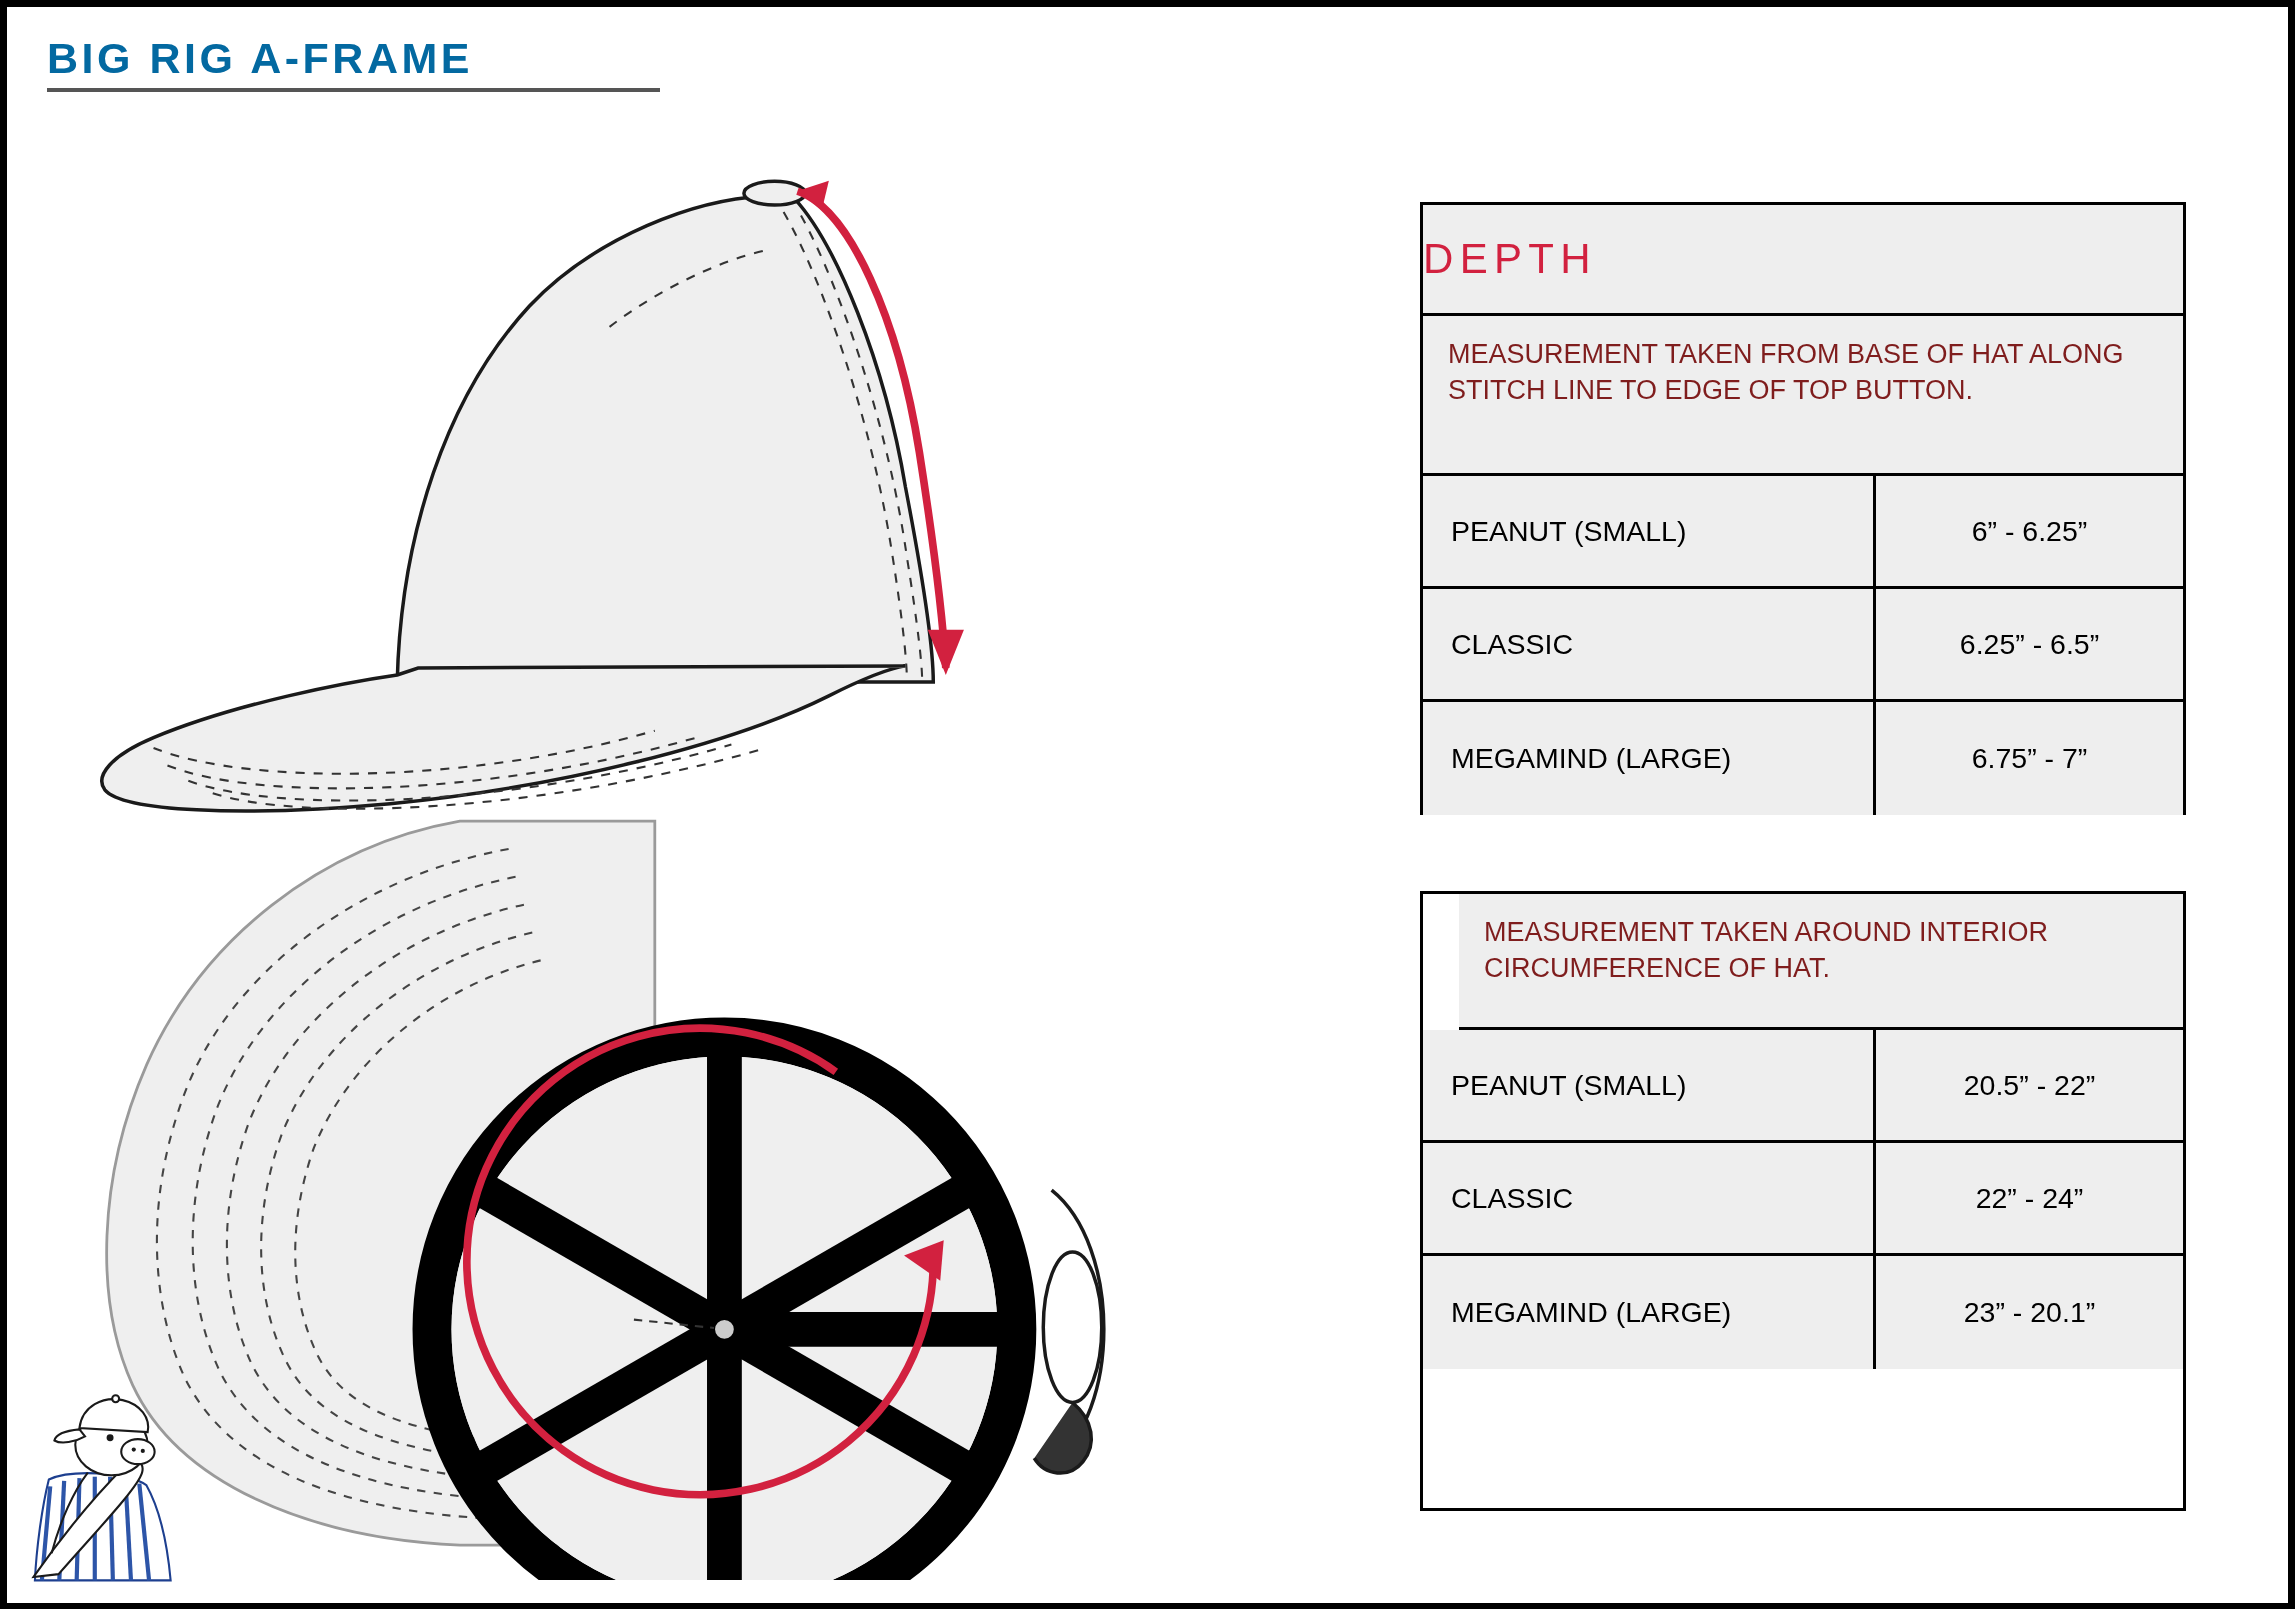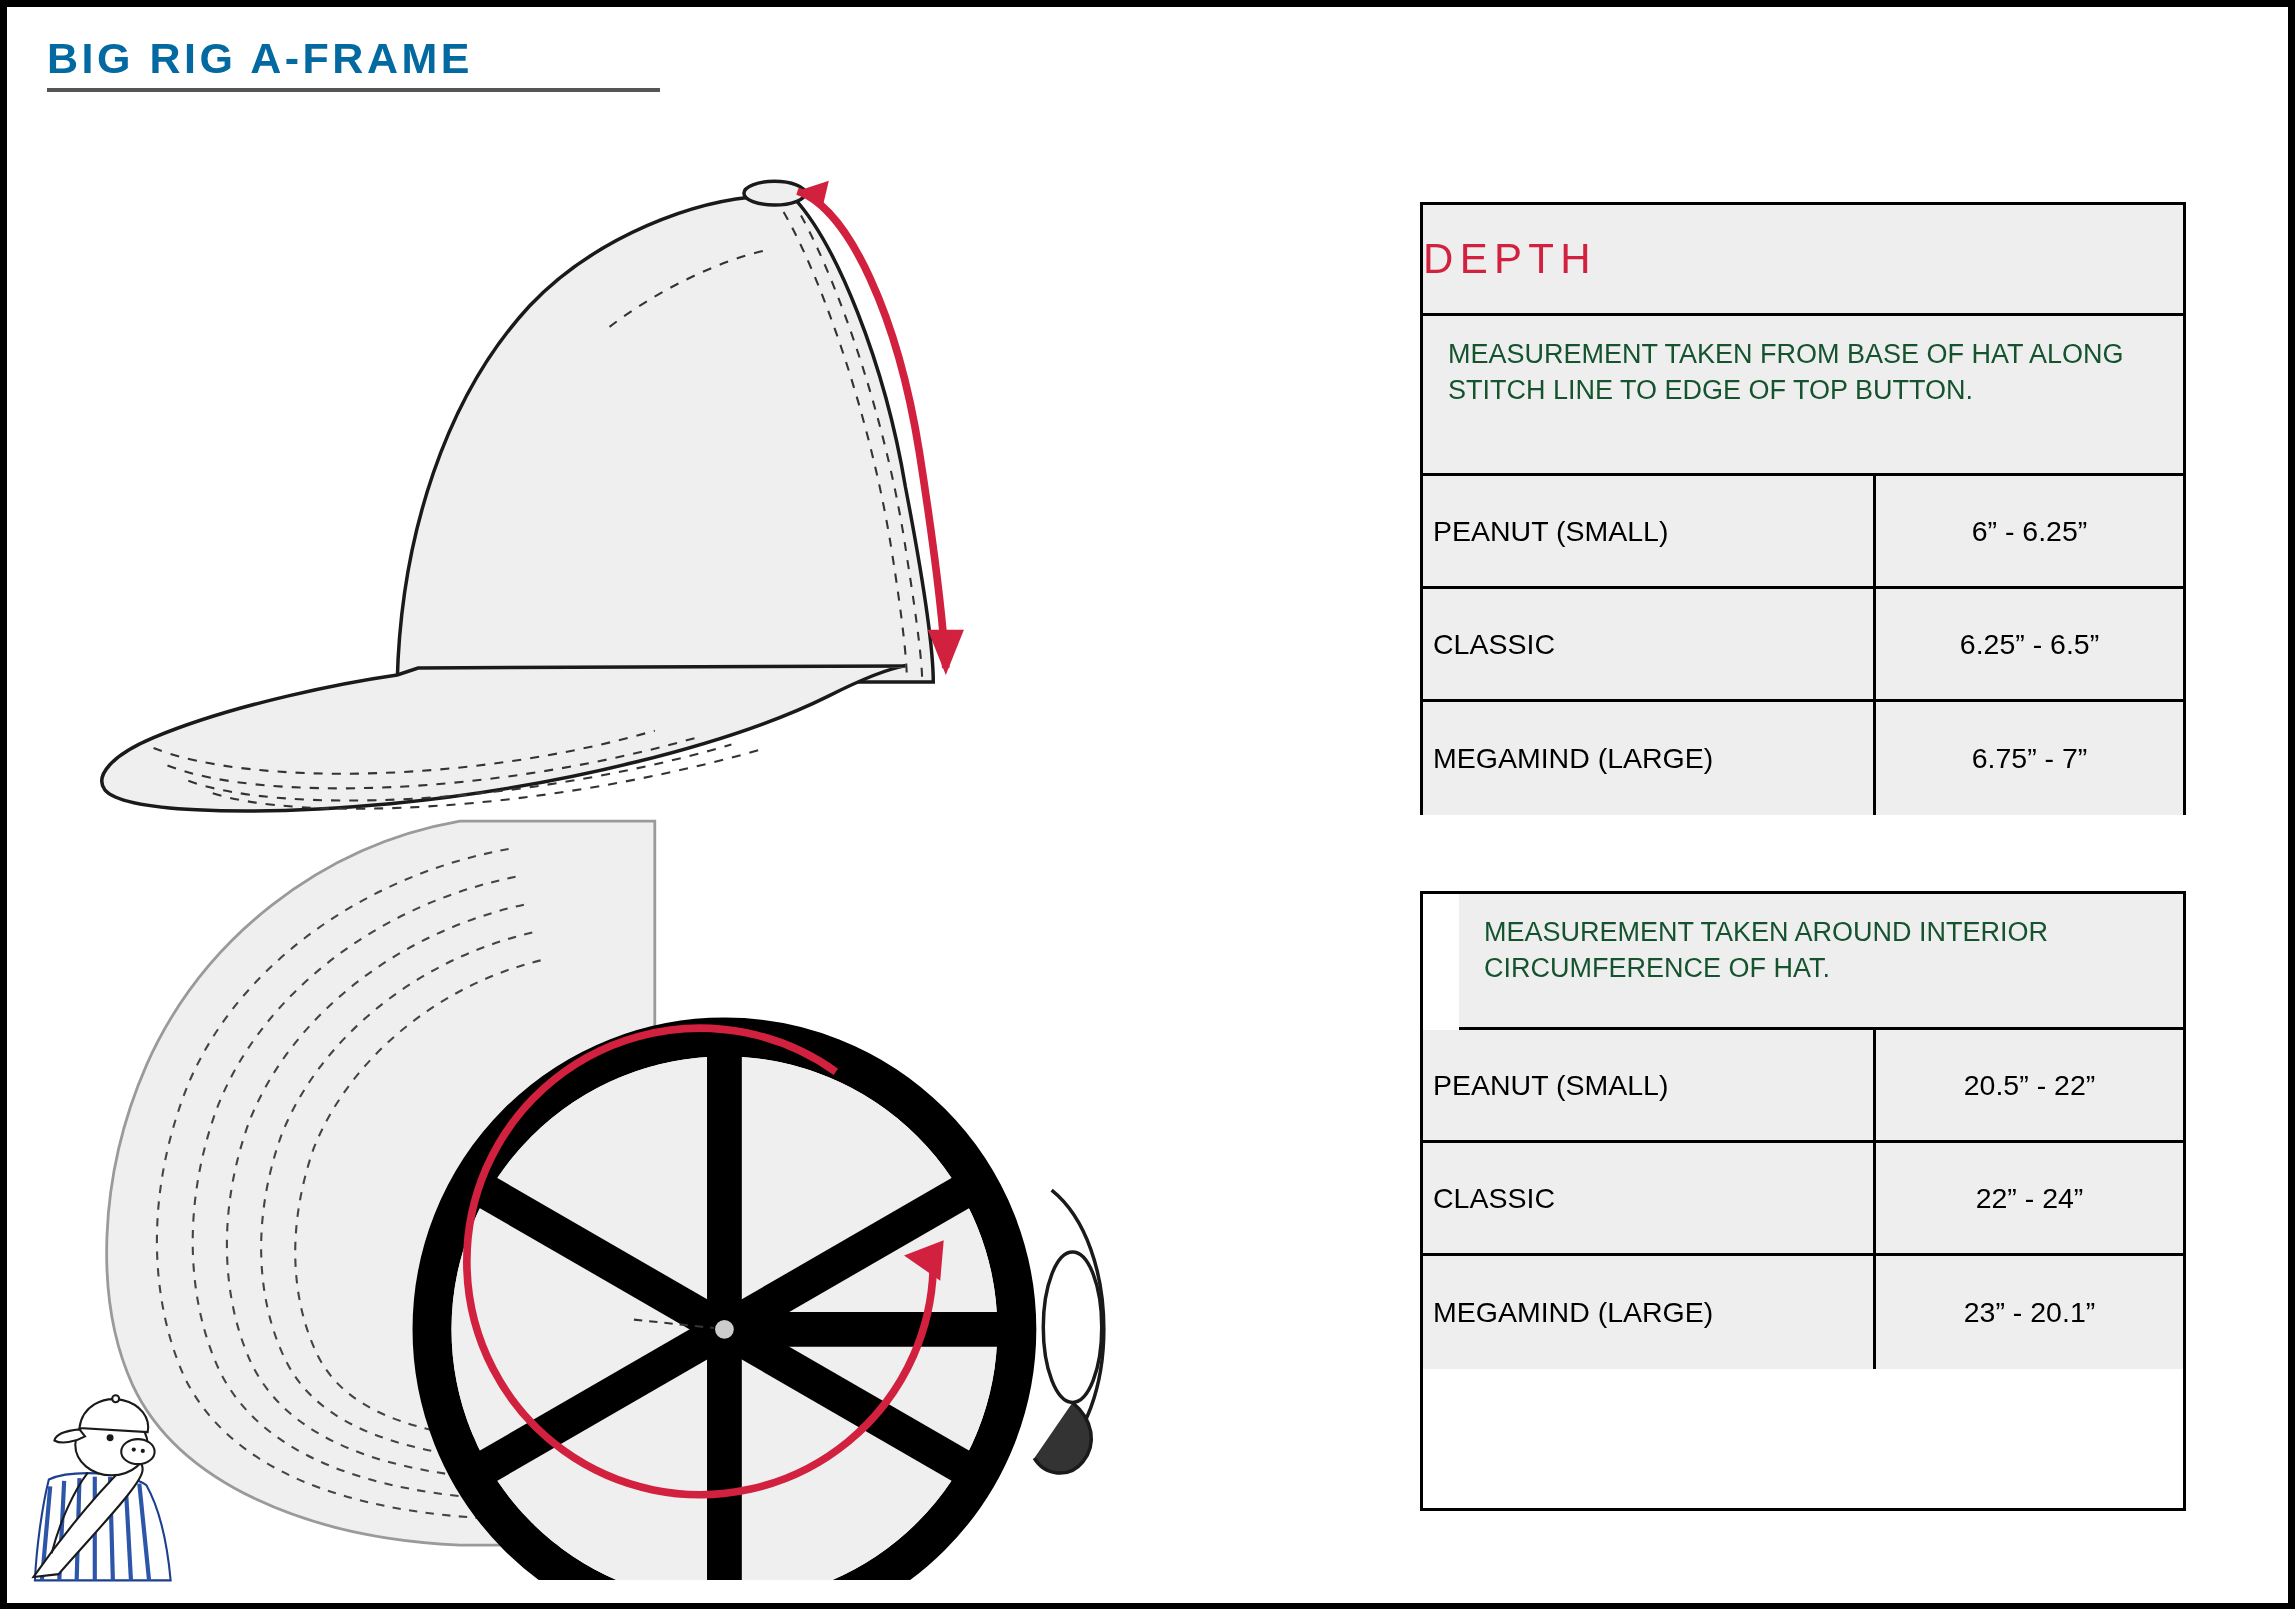--- a/index.html
+++ b/index.html
@@ -88,38 +88,38 @@
     letter-spacing: 6.3px;
     font-weight: normal;
     white-space: nowrap;
   }
   .table-desc {
     background: #eeeeee;
     padding: 19.5px 25px 21px 25px;
     border-bottom: 3.5px solid #000000;
     box-sizing: border-box;
     font-size: 27px;
-    color: #14532d;
+    color: #7f1d1d;
     line-height: 1.35;
   }
   #depth-table .table-desc { height: 160px; }
   #circ-table .table-desc { height: 136px; margin-left: 36px; }
   .table-row {
     display: flex;
     height: 113px;
     border-bottom: 3.5px solid #000000;
     box-sizing: border-box;
     background: #eeeeee;
   }
   .table-row.last { border-bottom: none; }
   .cell-label {
     flex: 0 0 453px;
     display: flex;
     align-items: center;
-    padding-left: 10px;
+    padding-left: 28px;
     border-right: 3.5px solid #000000;
     box-sizing: border-box;
     font-size: 28.5px;
     color: #000000;
   }
   .cell-value {
     flex: 1;
     display: flex;
     align-items: center;
     justify-content: center;

